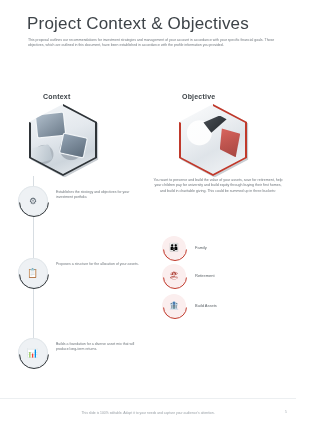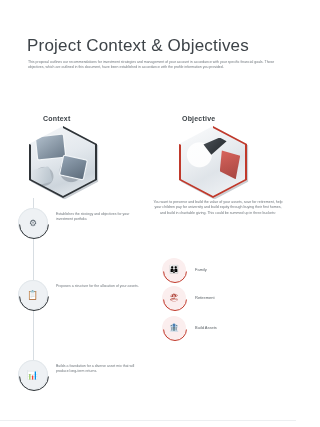--- a/index.html
+++ b/index.html
@@ -3,21 +3,21 @@
 <meta charset="utf-8">
 <style>
   html,body{margin:0;padding:0;}
   body{
     width:296px;height:427px;
     background:#ffffff;
     font-family:"Liberation Sans", sans-serif;
     overflow:hidden;
     position:relative;
   }
-  .slide{position:absolute;inset:0;background:#fff;margin-top:22px;}
+  .slide{position:absolute;inset:0;background:#fff;}
 
   
   .title{
     position:absolute;left:27px;top:14px;
     font-size:17px;line-height:20px;
     font-weight:400;letter-spacing:.2px;
     color:#3d4348;white-space:nowrap;
   }
   .subtitle{
     position:absolute;left:28px;top:38px;width:247px;

